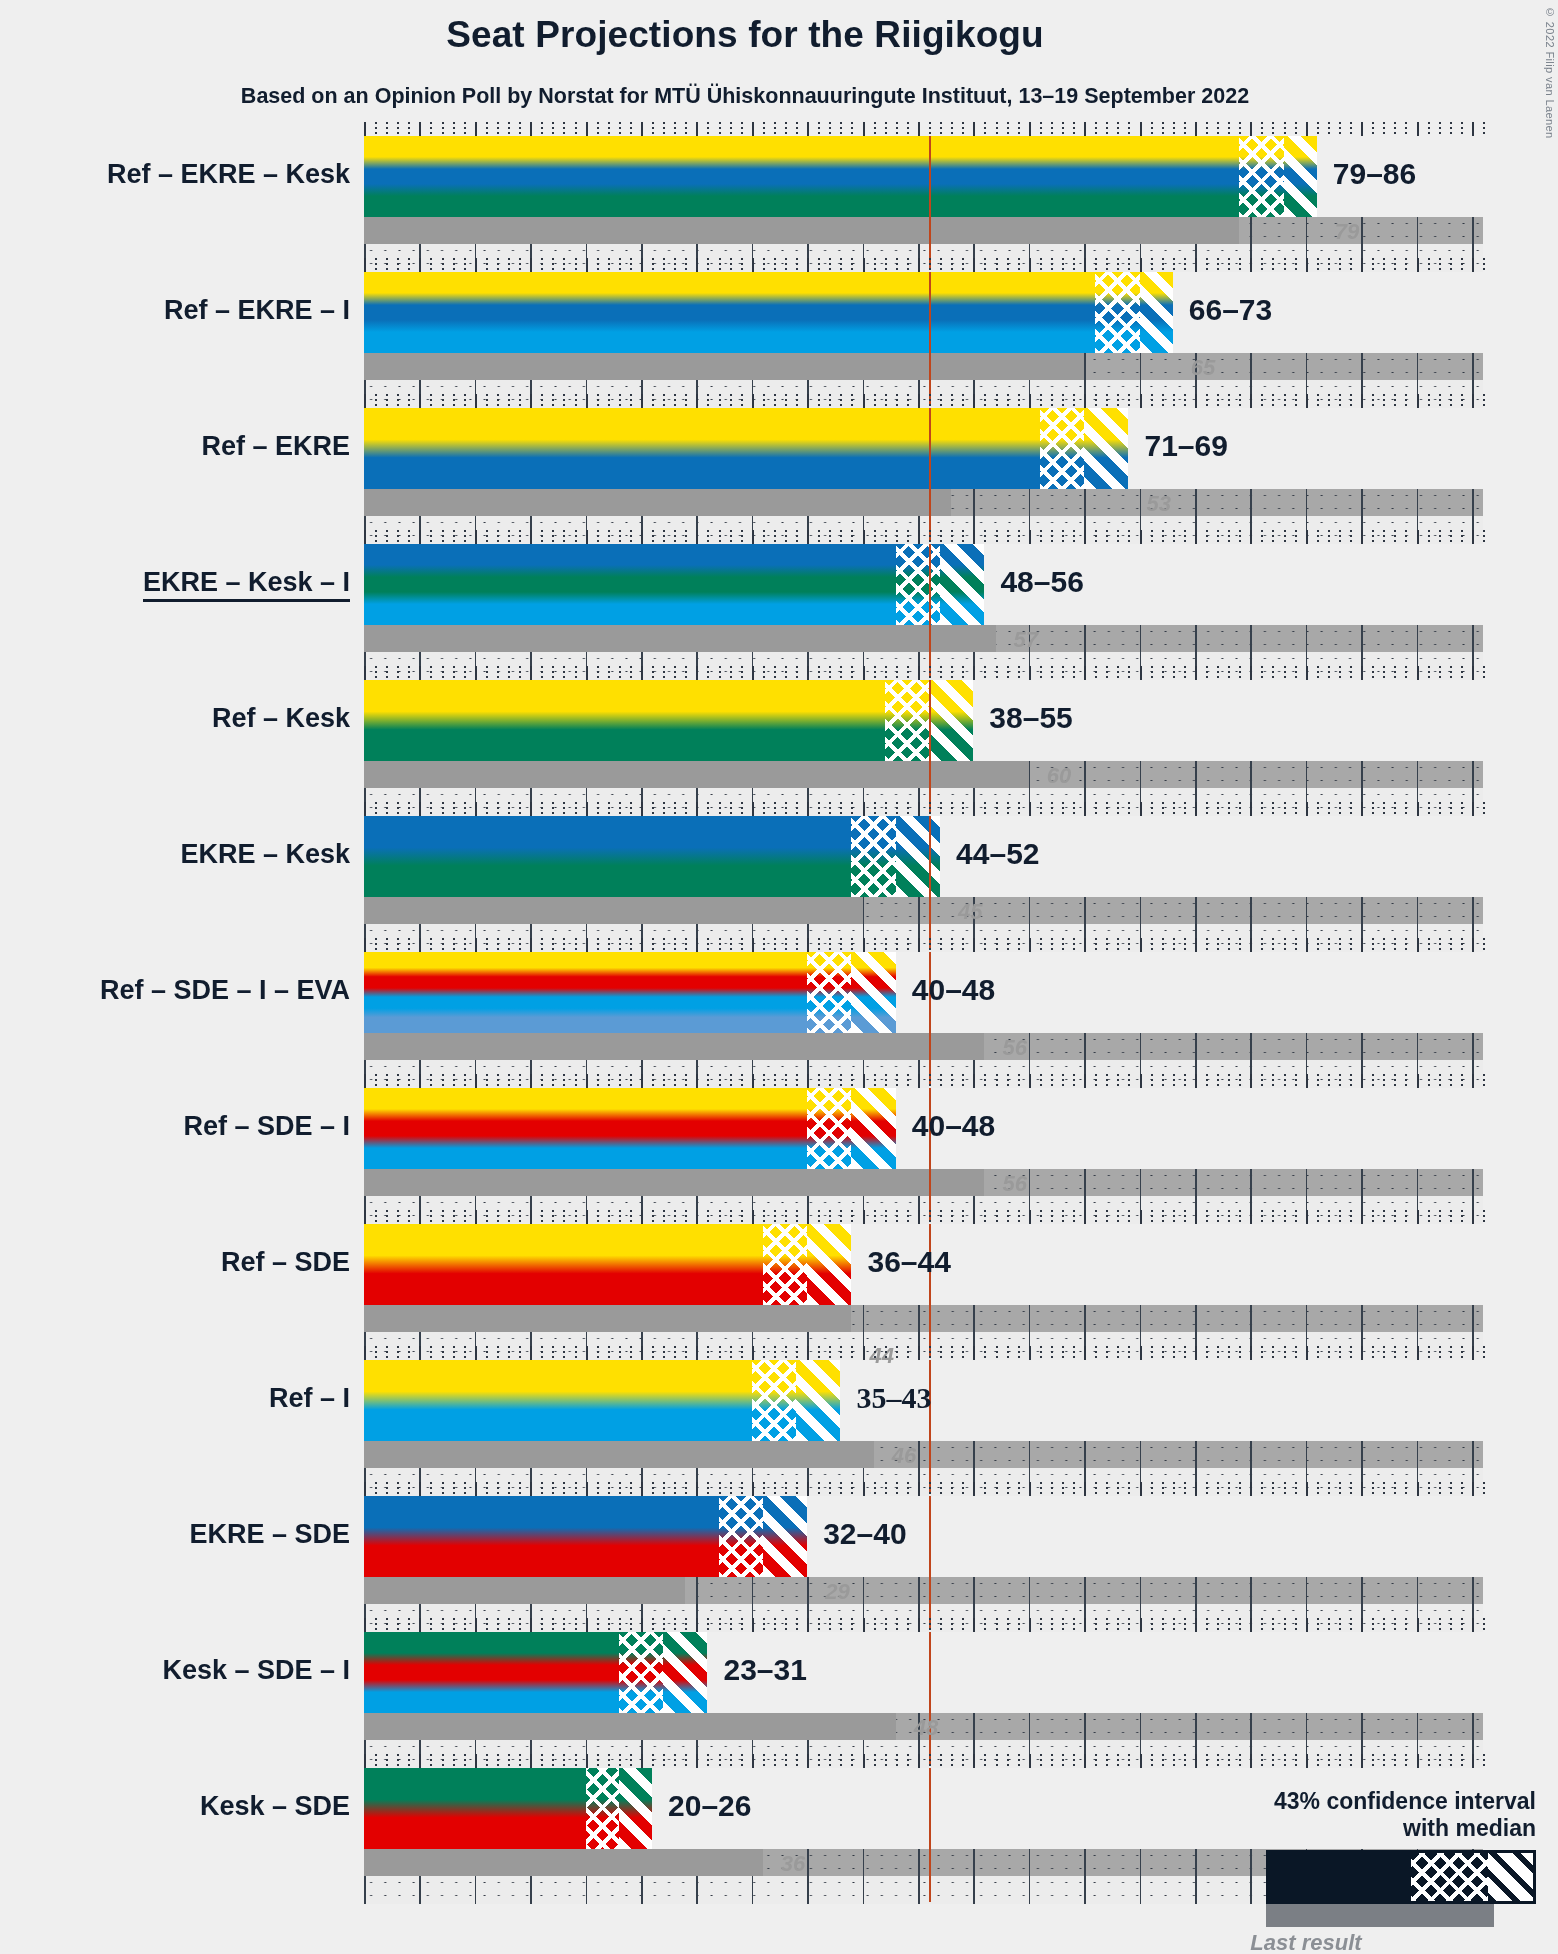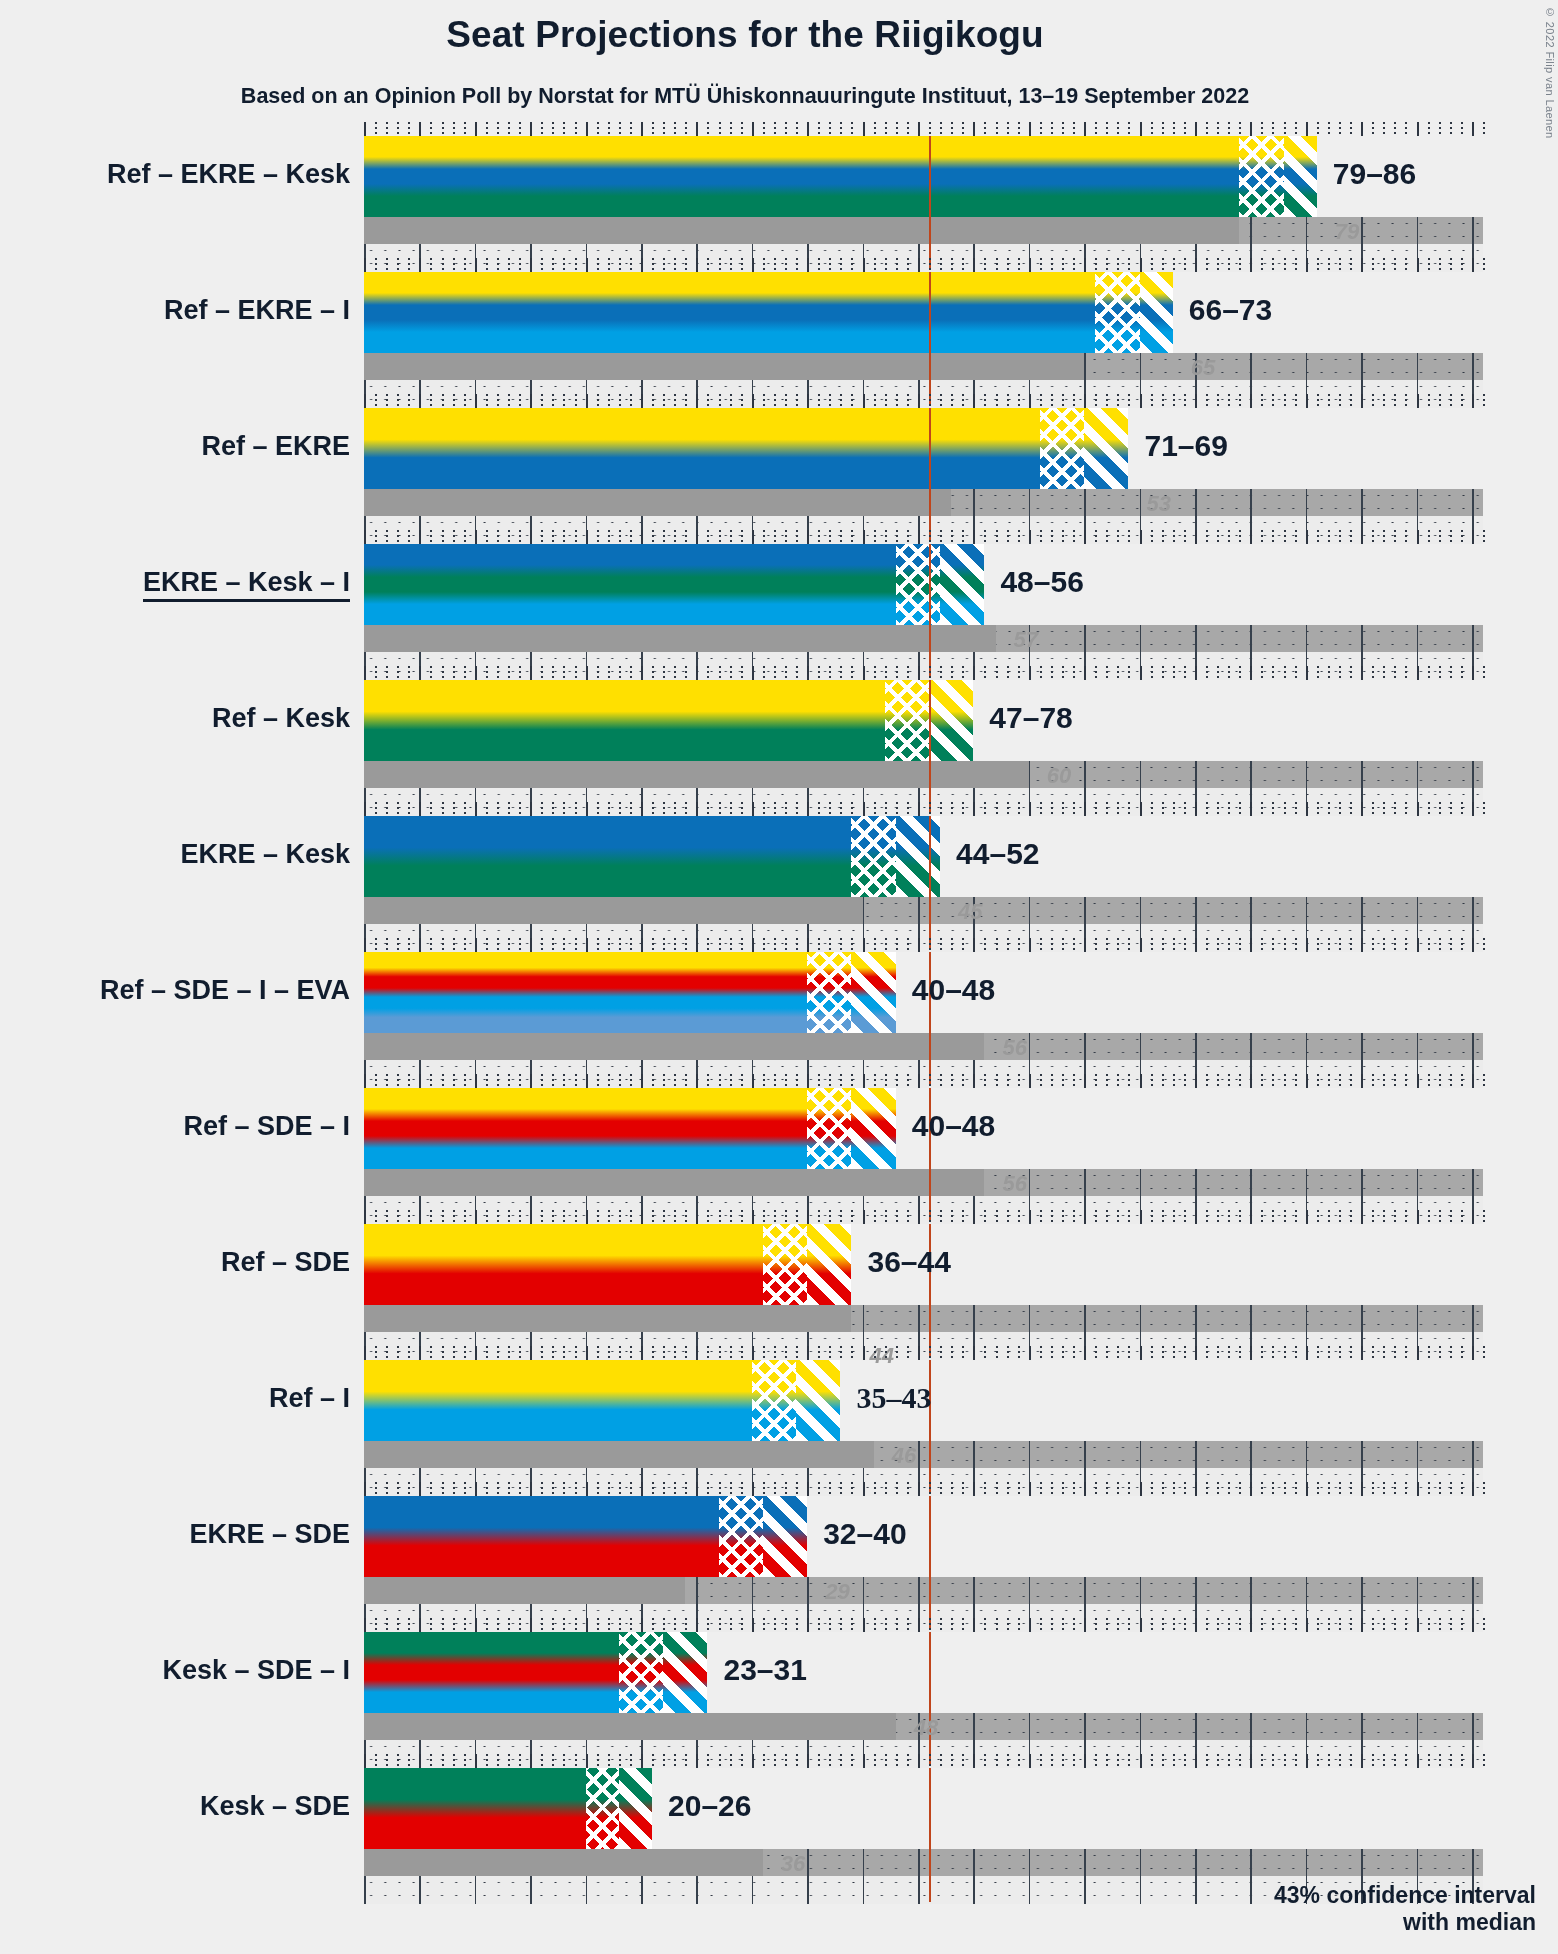--- a/index.html
+++ b/index.html
@@ -829,21 +829,21 @@
       <div class="vline" style="left: 1052.52px; top: 81px; height: 55px;"></div>
       <div class="vline" style="left: 1107.92px; top: 81px; height: 55px;"></div>
       <div class="lastbar" style="top: 81px; left: 0px; width: 664.752px;"></div>
       <div class="cibar" style="top: 0px; left: 0px; width: 609.356px;">
         <div class="fill" style="background: linear-gradient(rgb(255, 224, 0) 11.2%, rgb(255, 224, 0) 38.8%, rgb(0, 128, 90) 61.3%, rgb(0, 128, 90) 88.8%);"></div>
         <div class="hatch-cross" style="left: 520.723px; width: 44.3168px;"></div>
         <div class="hatch-diag" style="left: 565.04px; width: 44.3168px;"></div>
       </div>
       <div class="majority" style="left: 565.04px; top: 0px; height: 134px; background: rgb(192, 69, 27);"></div>
       <div class="row-label" style="top: 24.5px;">Ref – Kesk</div>
-      <div class="cilabel" style="left: 625.356px; top: 20.5px;">47–78</div>
+      <div class="cilabel" style="left: 625.356px; top: 20.5px;">38–55</div>
       <div class="lastlabel" style="left: 682.752px; top: 83px;">60</div>
     </div>
     <div class="row" style="top: 680px; height: 136px;">
       <div class="ticks" style="top: -14px; width: 1119px;">
         <div class="tick major" style="left: 0px;"></div>
         <div class="tick minor" style="left: 11.0792px;"></div>
         <div class="tick minor" style="left: 22.1584px;"></div>
         <div class="tick minor" style="left: 33.2376px;"></div>
         <div class="tick minor" style="left: 44.3168px;"></div>
         <div class="tick major" style="left: 55.396px;"></div>
@@ -1951,13 +1951,23 @@
       <div class="cilabel" style="left: 304.059px; top: 20.5px;">20–26</div>
       <div class="lastlabel" style="left: 416.851px; top: 83px;">36</div>
     </div>
   </div>
 
 <div id="legend">
   <div class="ltitle">
     <div>43% confidence interval</div>
     <div>with median</div>
   </div>
+  <div class="swatchwrap">
+    <div class="swatch">
+      <div class="sw-cross"></div>
+      <div class="sw-diag">
+          <i></i>
+        </div>
+    </div>
+    <div class="lastswatch"></div>
+    <div class="llast">Last result</div>
+  </div>
 </div>
 
 </body></html>

